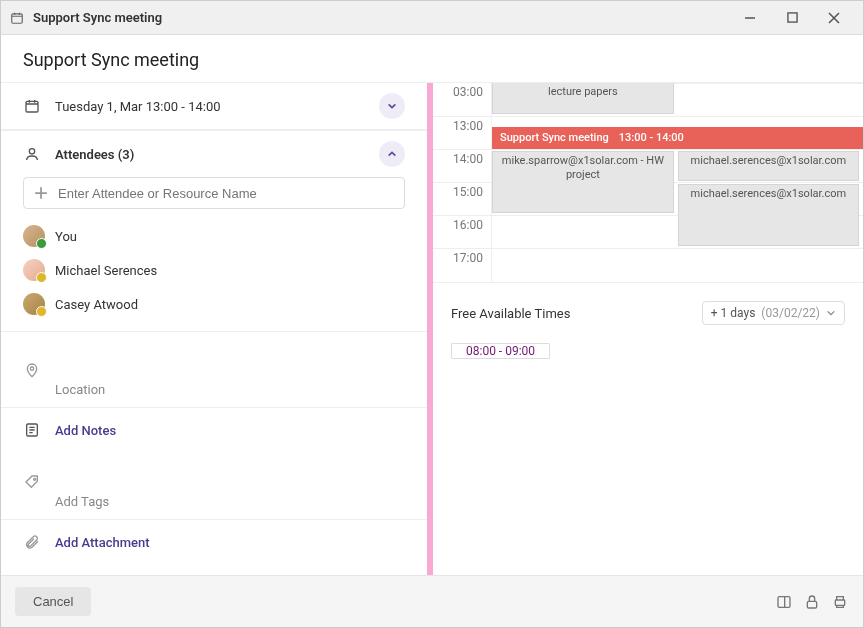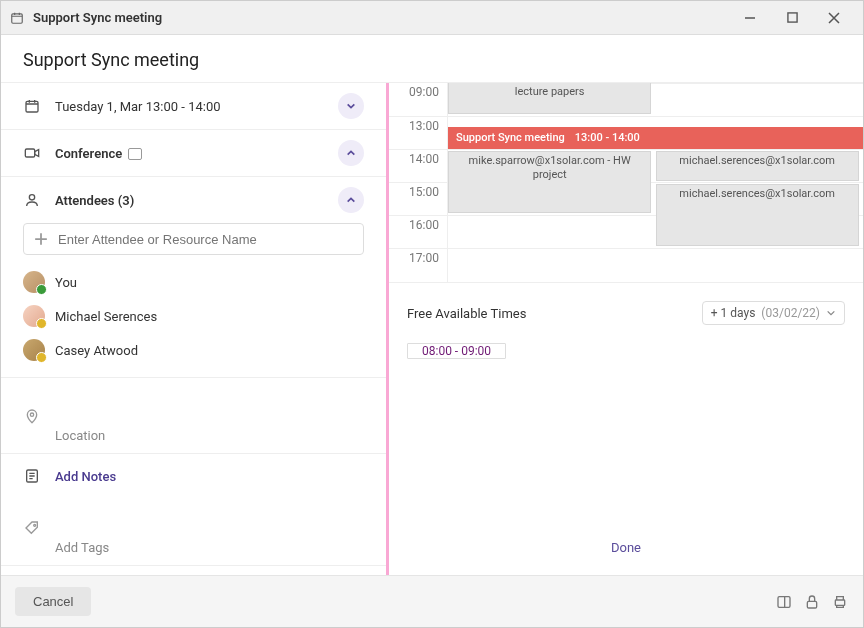--- a/index.html
+++ b/index.html
@@ -44,22 +44,22 @@
       font-weight: 400;
       color: #222;
     }
     .columns {
       flex: 1;
       display: flex;
       overflow: hidden;
       border-top: 1px solid #eee;
     }
     .left {
-      width: 388px;
-      border-right: 3px solid #f9a8d4;
+      width: 432px;
+      border-right: 6px solid #f9a8d4;
       overflow-y: auto;
       padding-bottom: 10px;
     }
     .left::-webkit-scrollbar{width:10px}
     .left::-webkit-scrollbar-thumb{background:#ccc;border-radius:5px}
     .row {
       display: flex;
       align-items: center;
       padding: 10px 22px;
       gap: 14px;
@@ -166,36 +166,20 @@
           </span>
           <span class="row-label">Tuesday 1, Mar 13:00 - 14:00</span>
           <span class="expander">
             <svg width="10" height="10" viewBox="0 0 12 12">
                 <path d="M2 4l4 4 4-4" fill="none" stroke="#5b4d9b" stroke-width="2"></path>
               </svg>
           </span>
         </div>
         <div class="divider"></div>
 
-        <div class="row">
-          <span class="row-icon">
-            <svg width="16" height="16" viewBox="0 0 24 24" fill="none" stroke="#555" stroke-width="2">
-                <rect x="2" y="6" width="14" height="12" rx="2"></rect>
-                <path d="M16 10l6-3v10l-6-3z"></path>
-              </svg>
-          </span>
-          <span class="row-label bold">
-            <span>Conference</span><span class="tiny-conf-icon"></span>
-          </span>
-          <span class="expander">
-            <svg width="10" height="10" viewBox="0 0 12 12">
-                <path d="M2 8l4-4 4 4" fill="none" stroke="#5b4d9b" stroke-width="2"></path>
-              </svg>
-          </span>
-        </div>
         <div class="divider"></div>
 
         <div class="row">
           <span class="row-icon">
             <svg width="16" height="16" viewBox="0 0 24 24" fill="none" stroke="#555" stroke-width="2">
                 <circle cx="12" cy="8" r="4"></circle>
                 <path d="M4 21c0-4 4-6 8-6s8 2 8 6"></path>
               </svg>
           </span>
           <span class="row-label bold">Attendees (3)</span>
@@ -276,21 +260,21 @@
                 <path d="M21 11l-9 9a5 5 0 01-7-7l9-9a3.5 3.5 0 015 5l-9 9a2 2 0 01-3-3l8-8"></path>
               </svg>
           </span>
           <span class="row-label link">Add Attachment</span>
         </div>
       </div>
 
       <div class="right">
         <div class="schedule">
           <div class="sched-times">
-            <div class="sched-row">09:00</div>
+            <div class="sched-row">03:00</div>
             <div class="sched-row">13:00</div>
             <div class="sched-row">14:00</div>
             <div class="sched-row">15:00</div>
             <div class="sched-row">16:00</div>
             <div class="sched-row">17:00</div>
           </div>
           <div class="sched-grid">
             <div class="gridline" style="top:0"></div>
             <div class="gridline" style="top:33px"></div>
             <div class="gridline" style="top:66px"></div>
@@ -322,23 +306,20 @@
                 </svg>
             </span>
           </div>
         </div>
 
         <div class="timeslots">
           <div class="slot">08:00 - 09:00</div>
         </div>
 
         <div style="flex:1"></div>
-        <div class="done-row">
-          <span class="done-link">Done</span>
-        </div>
       </div>
     </div>
 
     <div class="footer">
       <button class="btn secondary">Cancel</button>
       <div class="footer-spacer"></div>
       <div class="footer-icons">
         <span class="ico">
           <svg width="16" height="16" viewBox="0 0 24 24" fill="none" stroke="#777" stroke-width="2">
               <rect x="3" y="4" width="18" height="16" rx="2"></rect>

